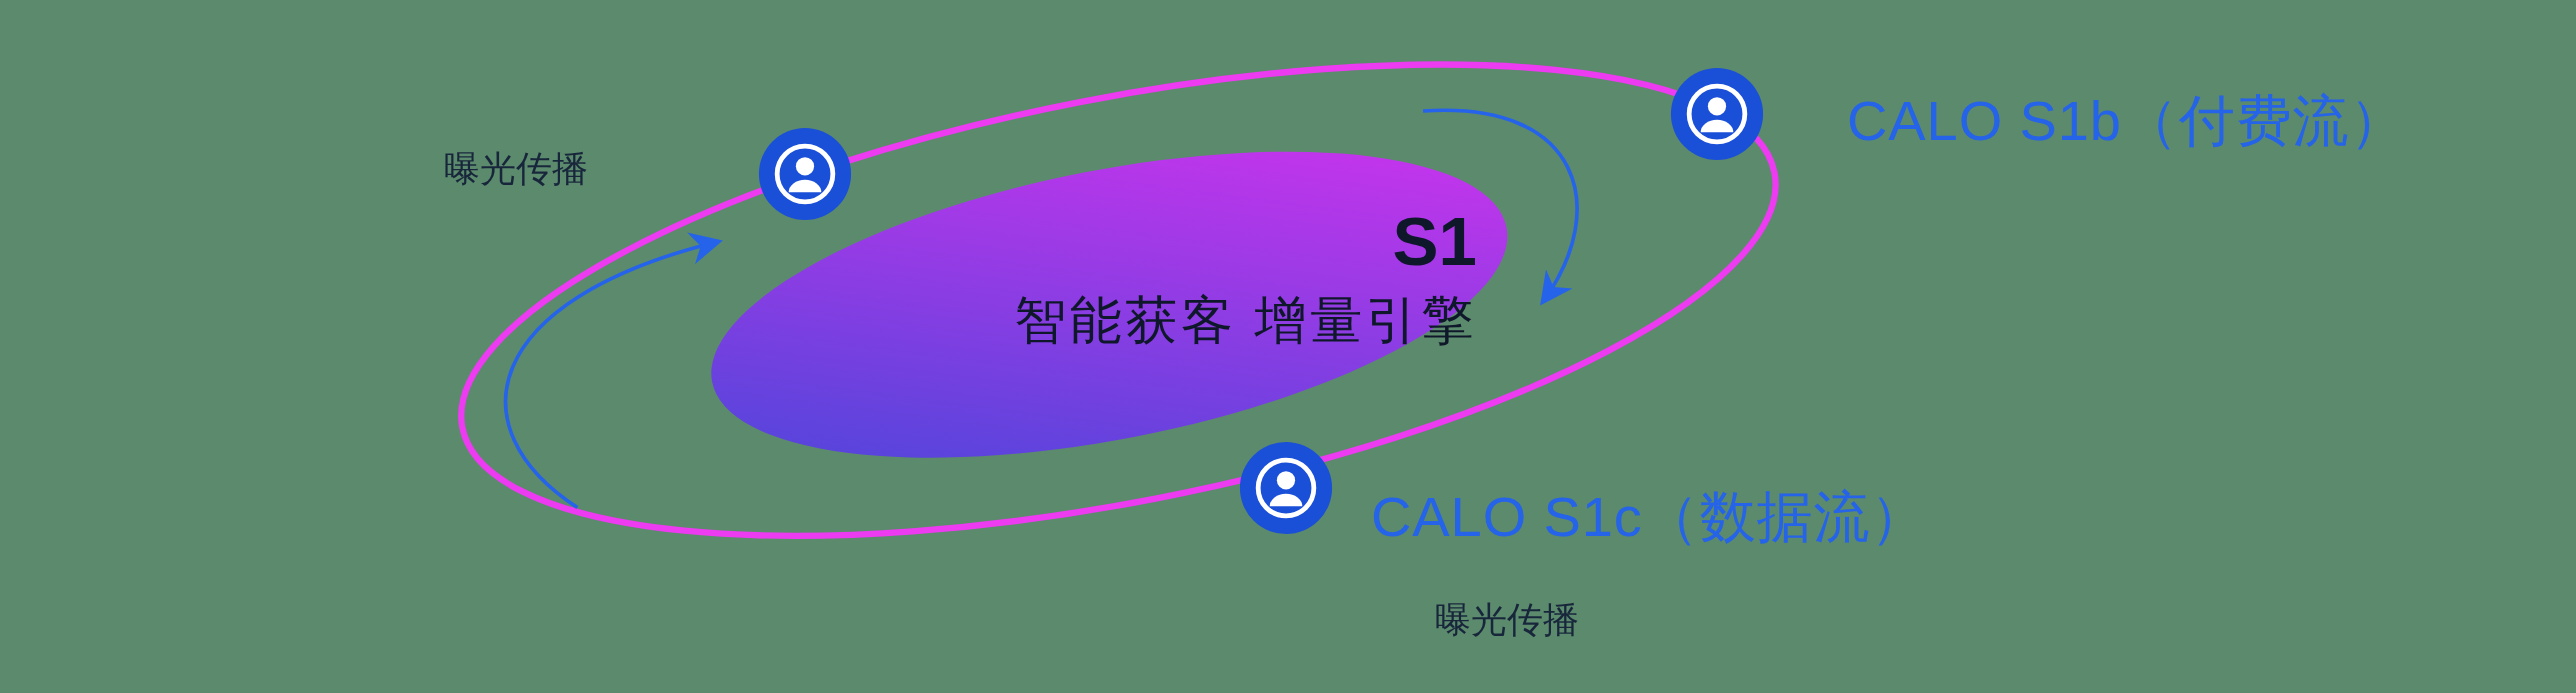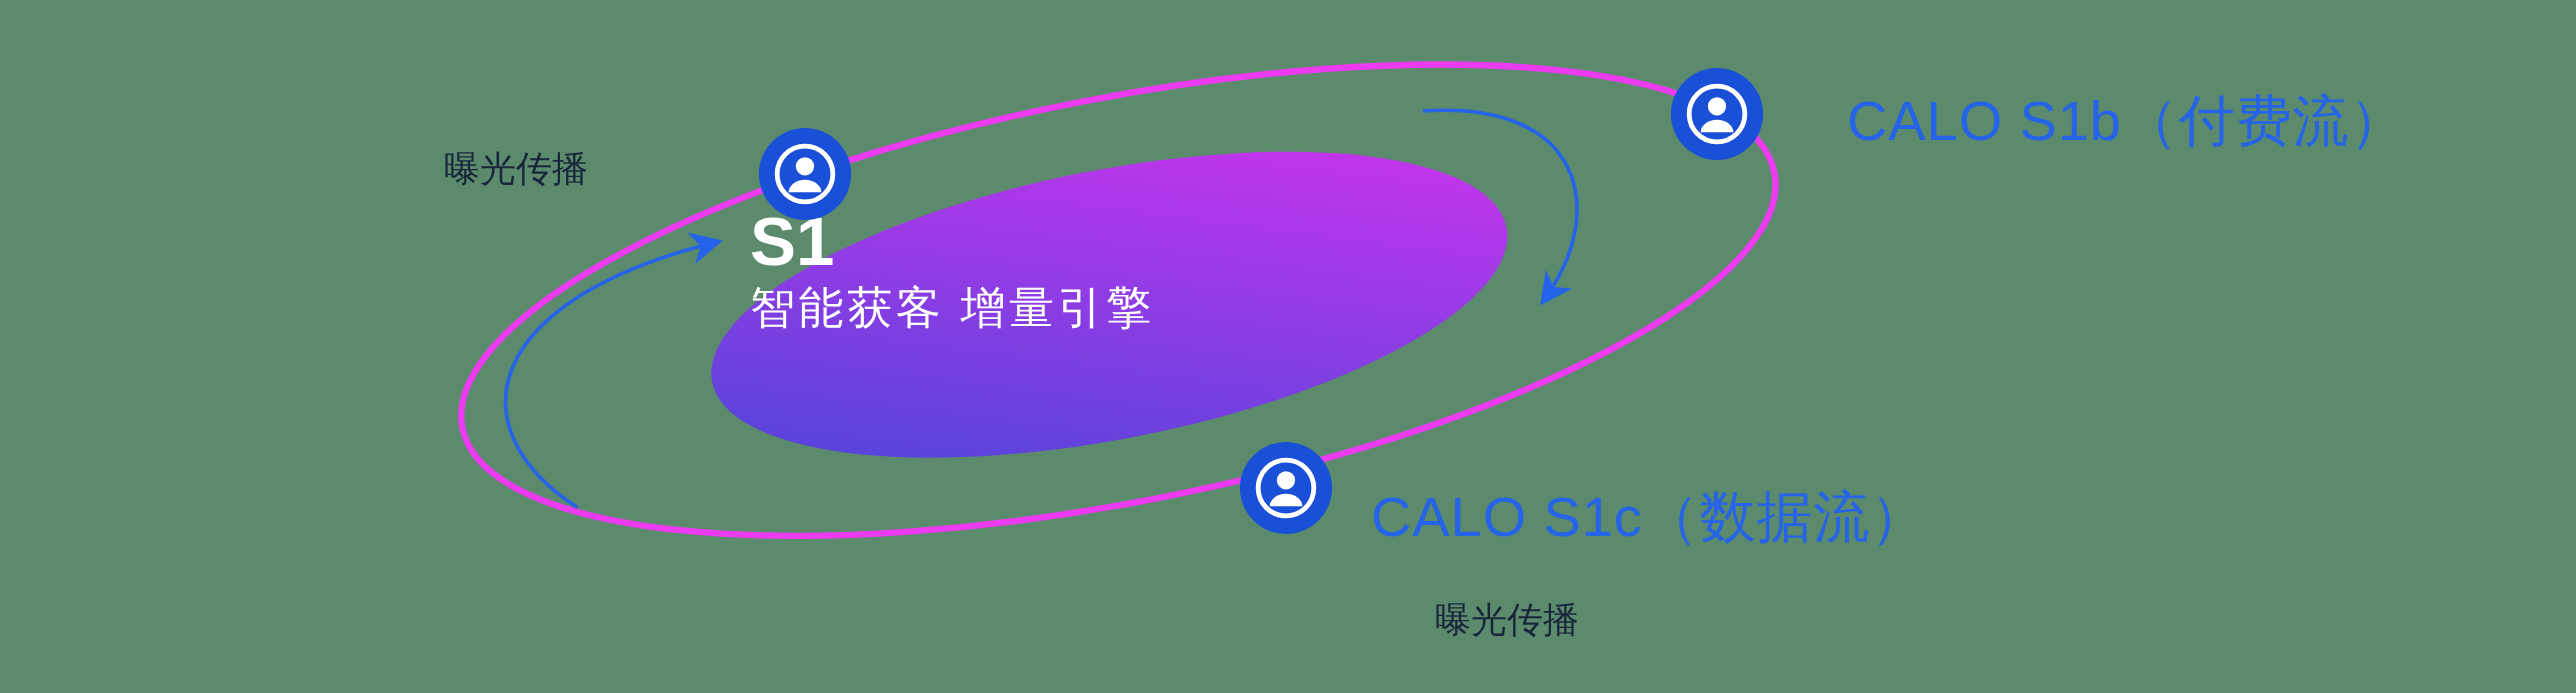--- a/index.html
+++ b/index.html
@@ -48,31 +48,31 @@
     color:var(--label-dark);
     font-size:36px;
     font-weight:500;
     white-space:nowrap;
   }
   .center-text{
     position:absolute;
     left:750px;
     top:207px;
     width:727px;
-    text-align:left;
-    color:#ffffff;
+    text-align:right;
+    color:#0f172a;
   }
   .center-title{
     font-size:69px;
     font-weight:600;
     line-height:1.0;
   }
   .center-subtitle{
-    margin-top:2px;
-    font-size:45px;
+    margin-top:10px;
+    font-size:52px;
     font-weight:500;
     letter-spacing:3.6px;
   }
 </style>
 </head>
 <body>
 
 <div class="stage">
 
   <svg class="scene" viewBox="0 0 2833 763">

